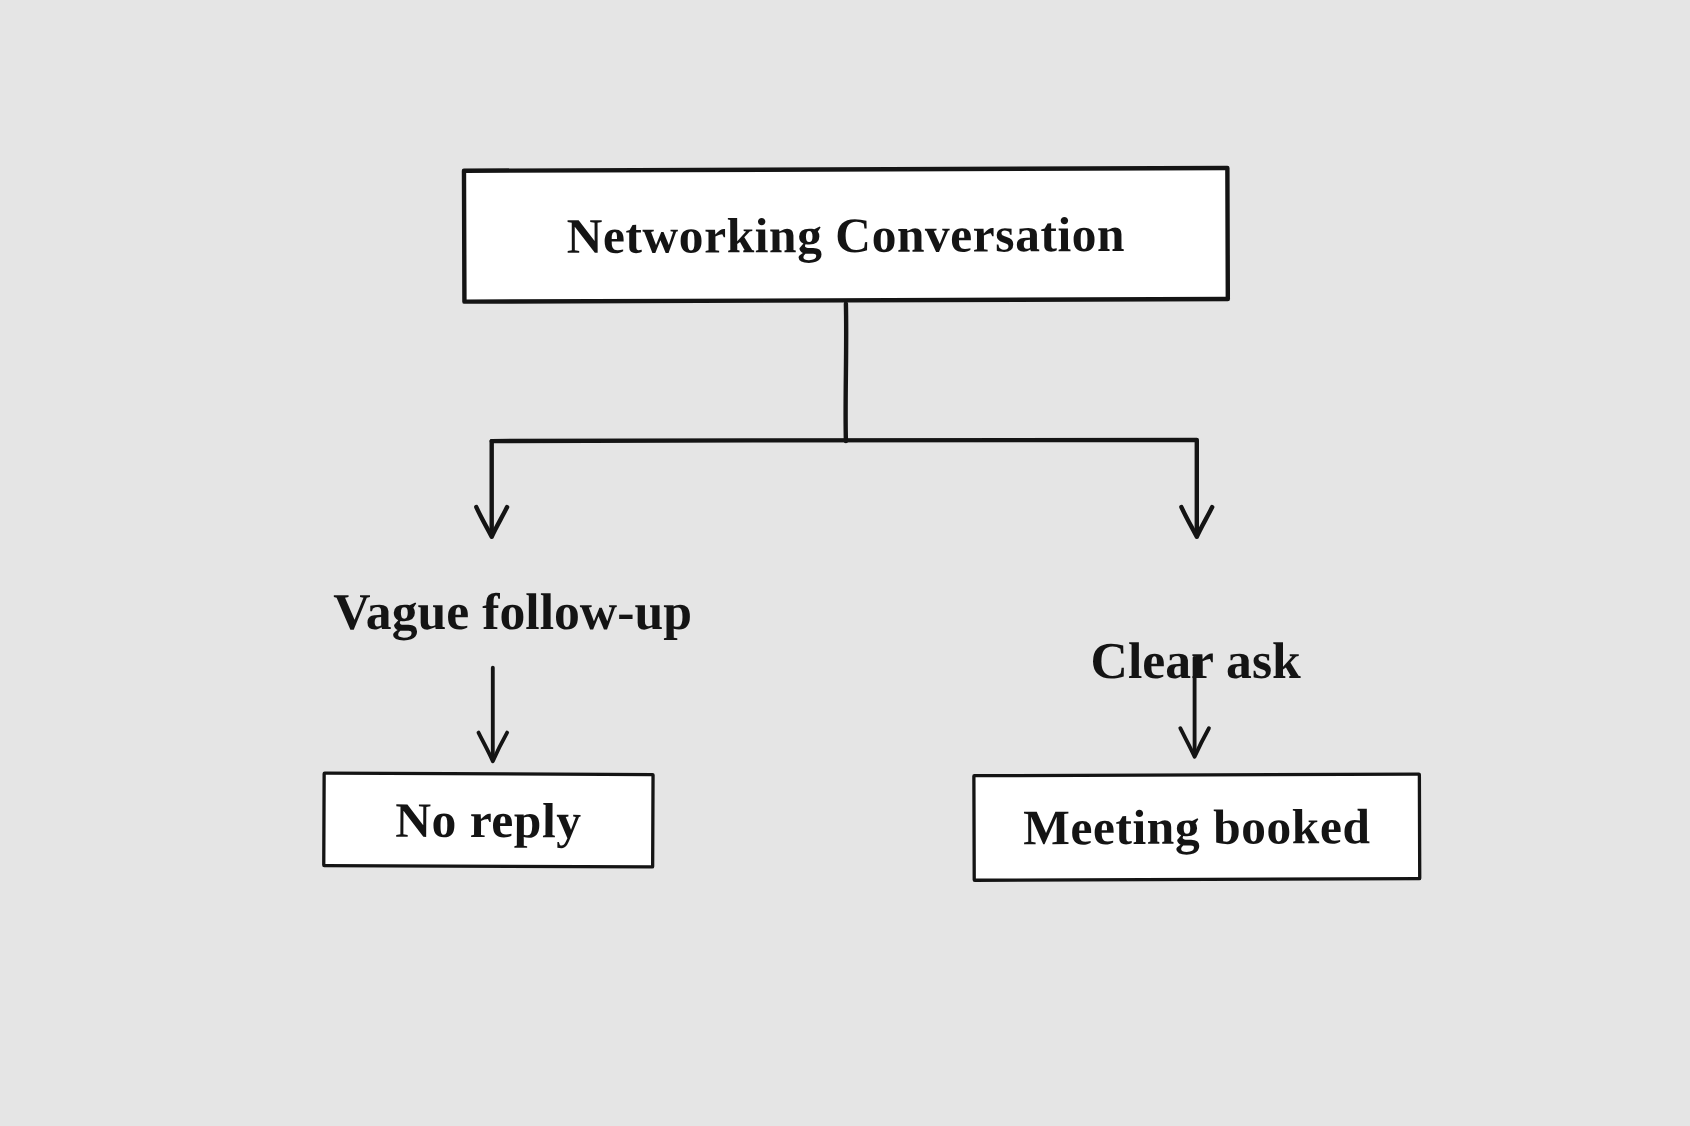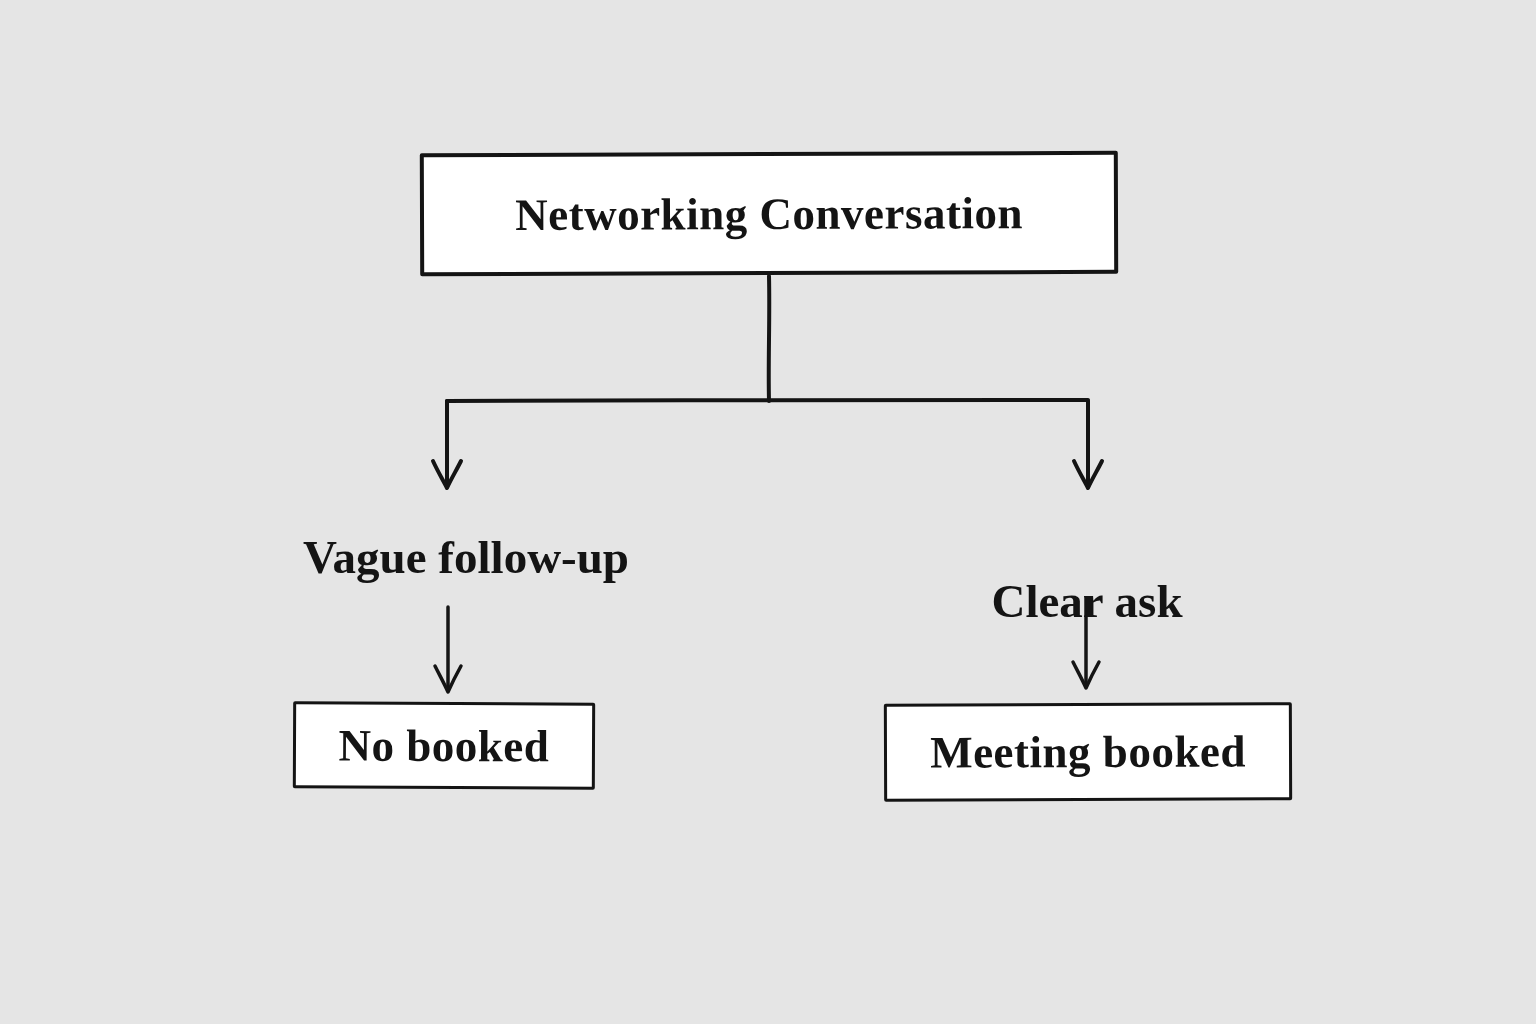--- a/index.html
+++ b/index.html
@@ -107,20 +107,20 @@
 
   <div class="node-box root">
     <span class="node-label">Networking Conversation</span>
   </div>
 
   <div class="branch-label left">Vague follow-up</div>
 
   <div class="branch-label right">Clear ask</div>
 
   <div class="node-box outcome-left">
-    <span class="node-label">No booked</span>
+    <span class="node-label">No reply</span>
   </div>
 
   <div class="node-box outcome-right">
     <span class="node-label">Meeting booked</span>
   </div>
 
 </div>
 
 </body></html>

